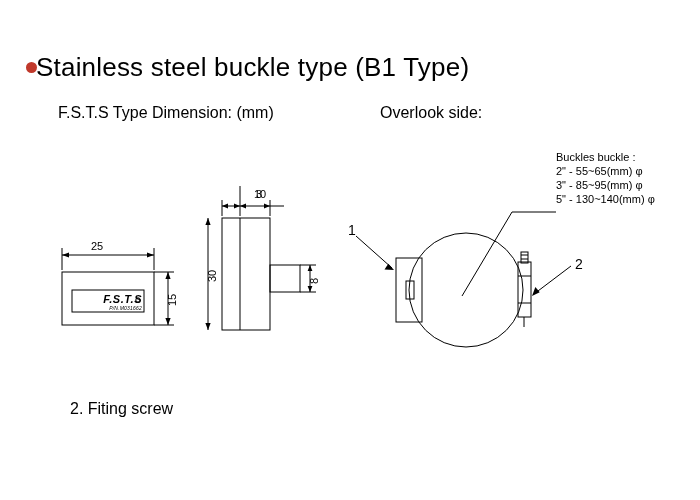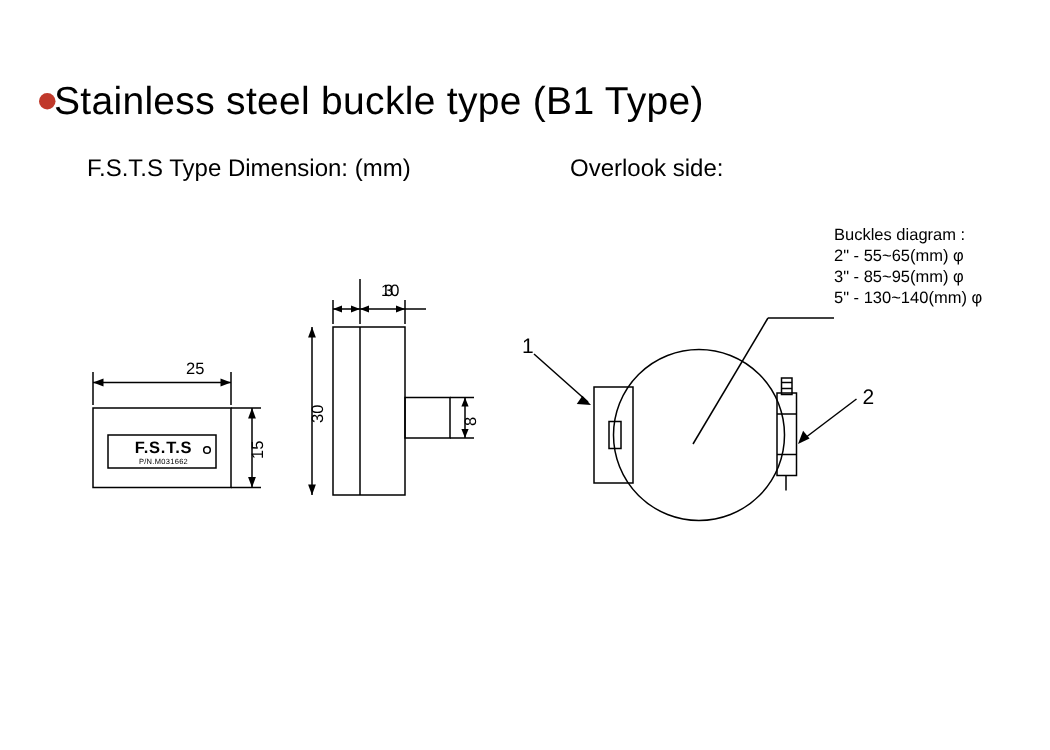--- a/index.html
+++ b/index.html
@@ -62,21 +62,22 @@
   
   #drawing {
     left: 0; top: 0;
     width: 700px; height: 500px;
     pointer-events: none;
   }
   
   #fsts-mark {
     left: 76px; top: 293px;
     width: 66px;
-    text-align: center;
+    text-align: right;
+    font-style: italic;
   }
   #fsts-mark .big {
     font-size: 11px;
     font-weight: bold;
     letter-spacing: 0.5px;
     display: block;
     line-height: 12px;
   }
   #fsts-mark .small {
     font-size: 5px;
@@ -96,21 +97,21 @@
 </head>
 <body>
 
 <div class="abs" id="title-bullet" style="background: rgb(192, 57, 43);"></div>
 <div class="abs" id="page-title">Stainless steel buckle type (B1 Type)</div>
 
 <div class="abs" id="body-dim-label">F.S.T.S Type Dimension: (mm)</div>
 <div class="abs" id="overlook-label">Overlook side:</div>
 
 <div class="abs" id="buckles-note">
-  <div>Buckles diagram :</div>
+  <div>Buckles buckle :</div>
   <div>2" - 55~65(mm) φ</div>
   <div>3" - 85~95(mm) φ</div>
   <div>5" - 130~140(mm) φ</div>
 </div>
 
 <svg class="abs" id="drawing" viewBox="0 0 700 500" width="700" height="500">
   <g stroke="#000000" fill="none" stroke-width="1" shape-rendering="geometricPrecision">
 
     <rect x="62" y="272" width="92" height="53"></rect>
 
@@ -176,24 +177,25 @@
     <line x1="462" y1="296" x2="512" y2="212"></line>
     <line x1="512" y1="212" x2="556" y2="212"></line>
   </g>
 </svg>
 
 <div class="abs" id="fsts-mark">
   <span class="big">F.S.T.S</span>
   <span class="small">P/N.M031662</span>
 </div>
 
-<div class="abs dimtext" style="left:91px; top:240px;margin-left:33px;">25</div>
+<div class="abs dimtext" style="left:91px; top:240px;">25</div>
 <div class="abs dimtext rot" style="left:166px; top:306px;">15</div>
 <div class="abs dimtext rot" style="left:206px; top:282px;">30</div>
 <div class="abs dimtext" style="left:226px; top:188px;margin-left:28px;">10</div>
 <div class="abs dimtext" style="left:256px; top:188px;">3</div>
 <div class="abs dimtext rot" style="left:308px; top:284px;">8</div>
 
 <div class="abs" style="left:348px; top:222px; font-size:14px;">1</div>
 <div class="abs" style="left:575px; top:256px; font-size:14px;">2</div>
 
 <div class="abs" id="footnotes">
+  <div>2. Fiting screw</div>
 </div>
 
 </body></html>

